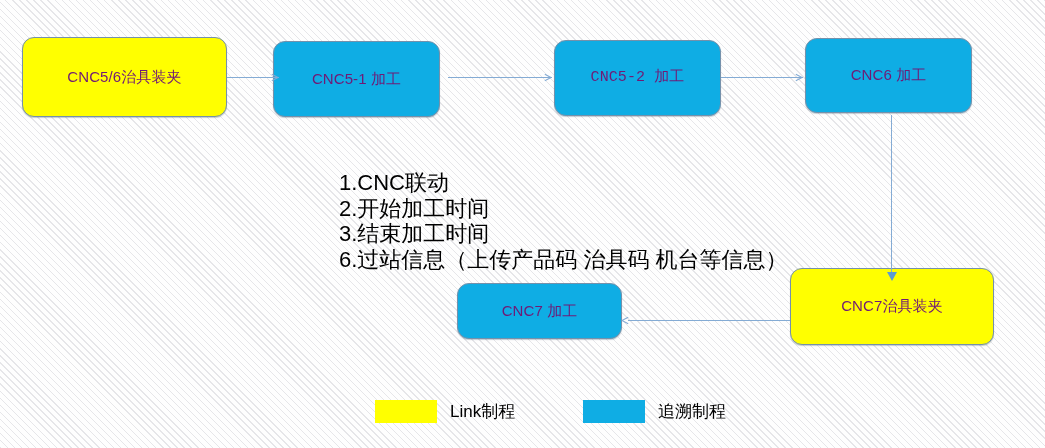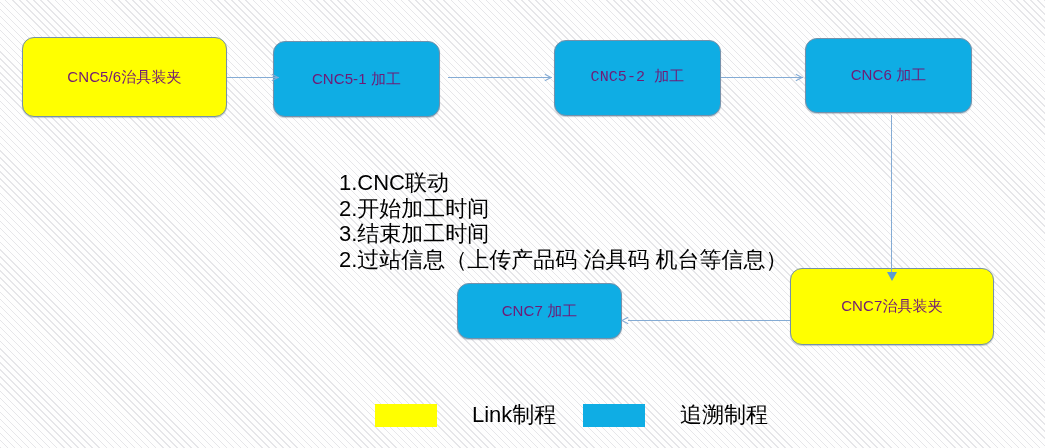--- a/index.html
+++ b/index.html
@@ -120,22 +120,22 @@
     align-items: center;
   }
   .legend-swatch {
     width: 62px;
     height: 23px;
     display: inline-block;
   }
   .legend-swatch.link-type  { background-color: #ffff00; }
   .legend-swatch.trace-type { background-color: #0fade4; }
   .legend-label {
-    margin-left: 35px;
-    font-size: 22px;
+    margin-left: 13px;
+    font-size: 17px;
     color: #000000;
     white-space: nowrap;
   }
 </style>
 </head>
 <body>
 
 <div id="canvas">
 
   <div class="node link-type" style="left:22px; top:37px; width:205px; height:80px;">
@@ -174,21 +174,21 @@
   <div class="conn-line conn-v" style="left:891px; top:115px; height:159px;"></div>
   <div class="arrow-solid-down" style="left:887px; top:272px;"></div>
 
   <div class="conn-line conn-h" style="left:628px; top:320px; width:162px;"></div>
   <div class="arrow-open left" style="left:622px; top:316px;"></div>
 
   <div id="notes" style="left:339px; top:144px;">
     <span class="note-line">1.CNC联动</span>
     <span class="note-line">2.开始加工时间</span>
     <span class="note-line">3.结束加工时间</span>
-    <span class="note-line">2.过站信息（上传产品码 治具码 机台等信息）</span>
+    <span class="note-line">6.过站信息（上传产品码 治具码 机台等信息）</span>
   </div>
 
   <div class="legend-item" style="left:375px; top:400px;">
     <span class="legend-swatch link-type"></span>
     <span class="legend-label">Link制程</span>
   </div>
 
   <div class="legend-item" style="left:583px; top:400px;">
     <span class="legend-swatch trace-type"></span>
     <span class="legend-label">追溯制程</span>

